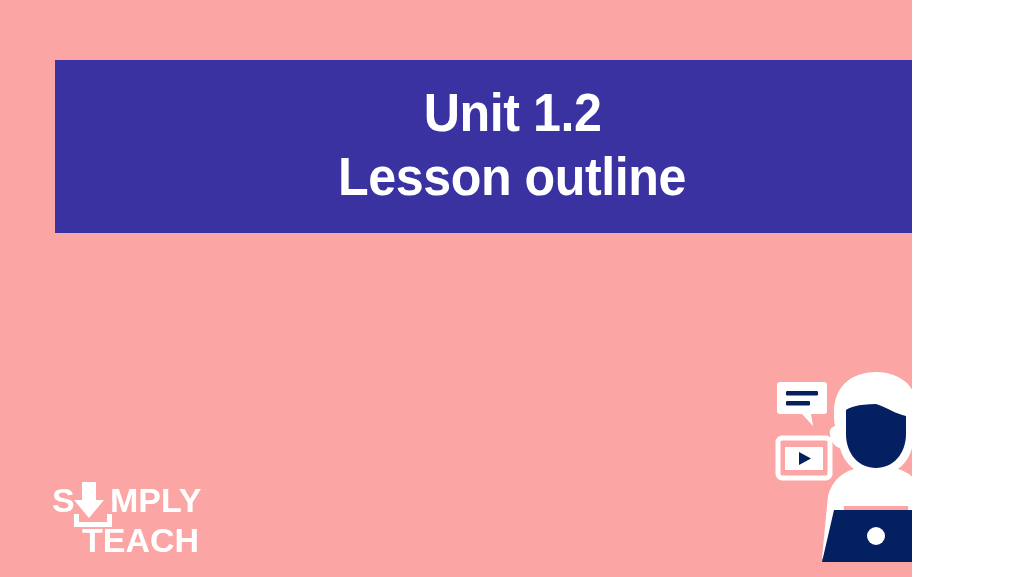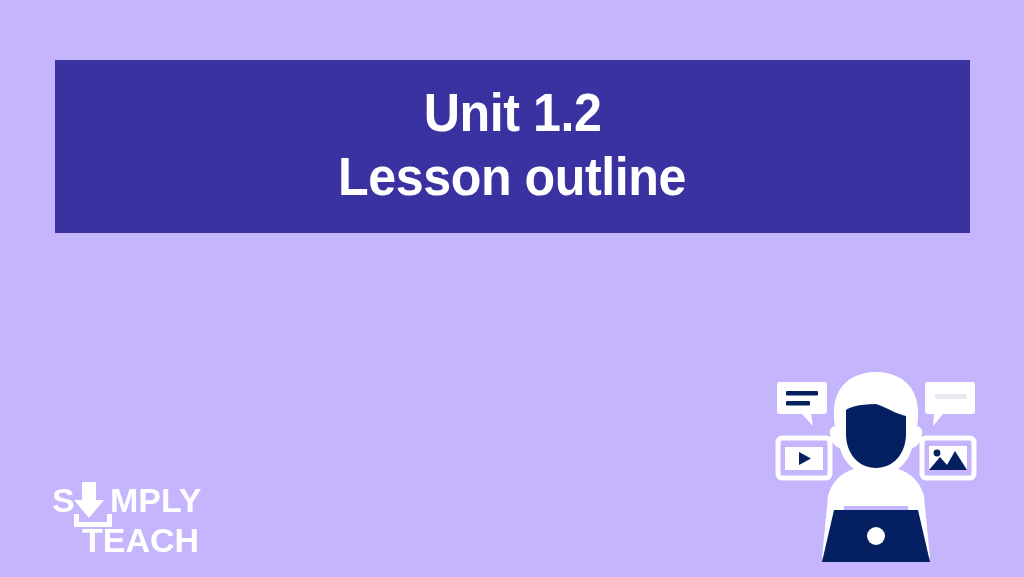--- a/index.html
+++ b/index.html
@@ -3,23 +3,23 @@
 <meta charset="utf-8">
 <title>Unit 1.2 Lesson outline</title>
 <style>
   html, body {
     margin: 0;
     padding: 0;
     background: #ffffff;
   }
   .slide {
     position: relative;
-    width: 1024px;
+    width: 912px;
     height: 577px;
-    background: #c4b5fd;
+    background: #fca5a5;
     overflow: hidden;
     font-family: "Liberation Sans", sans-serif;
   }
 
   
   .title-banner {
     position: absolute;
     left: 55px;
     top: 60px;
     width: 915px;

